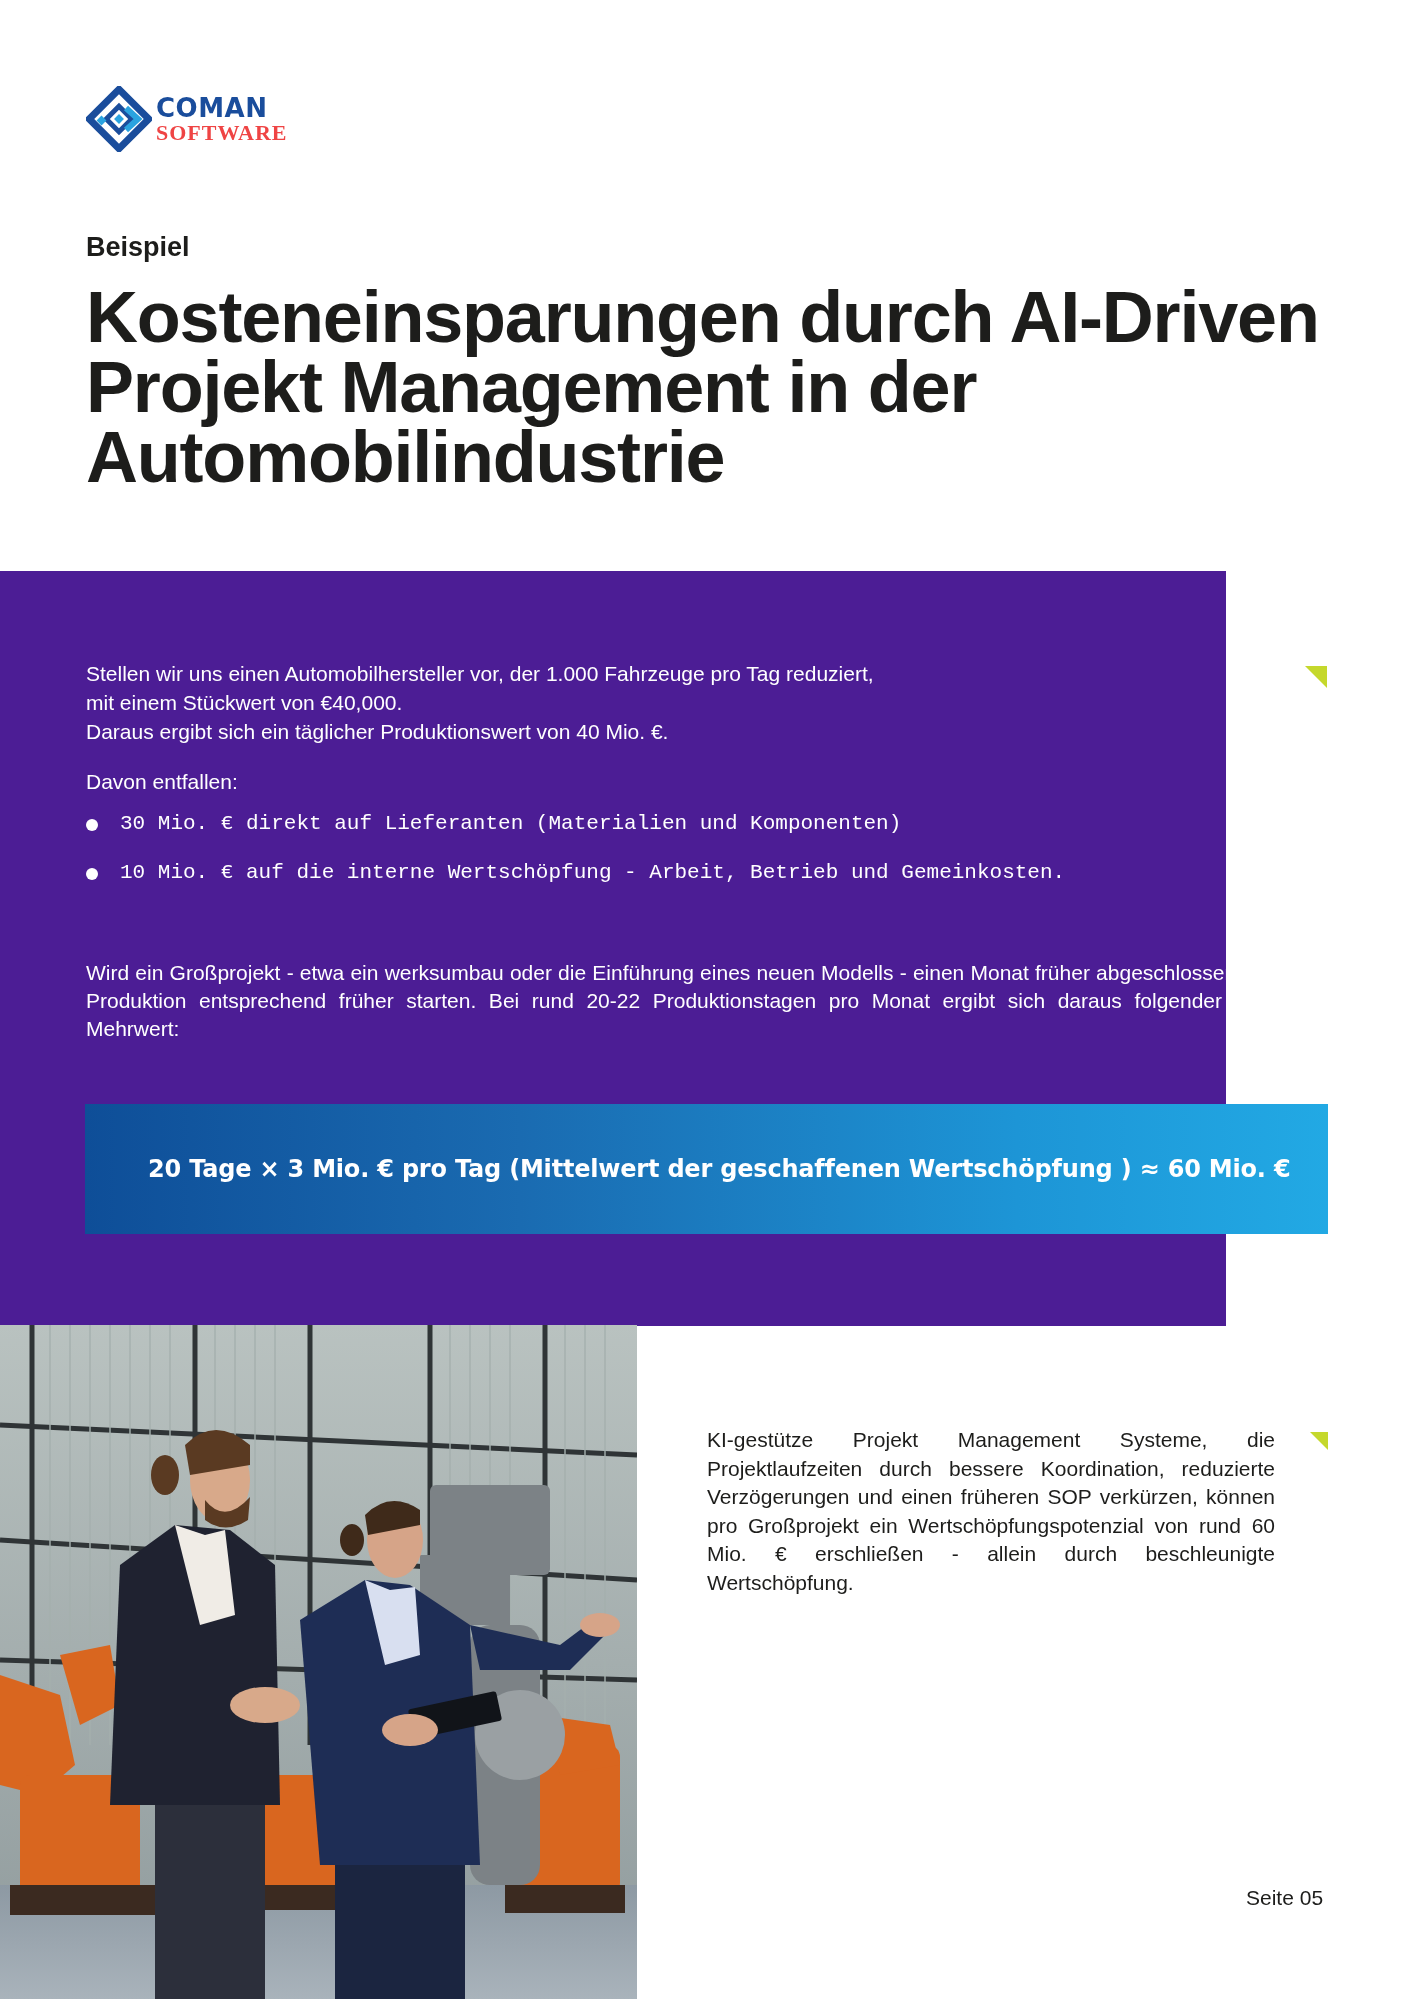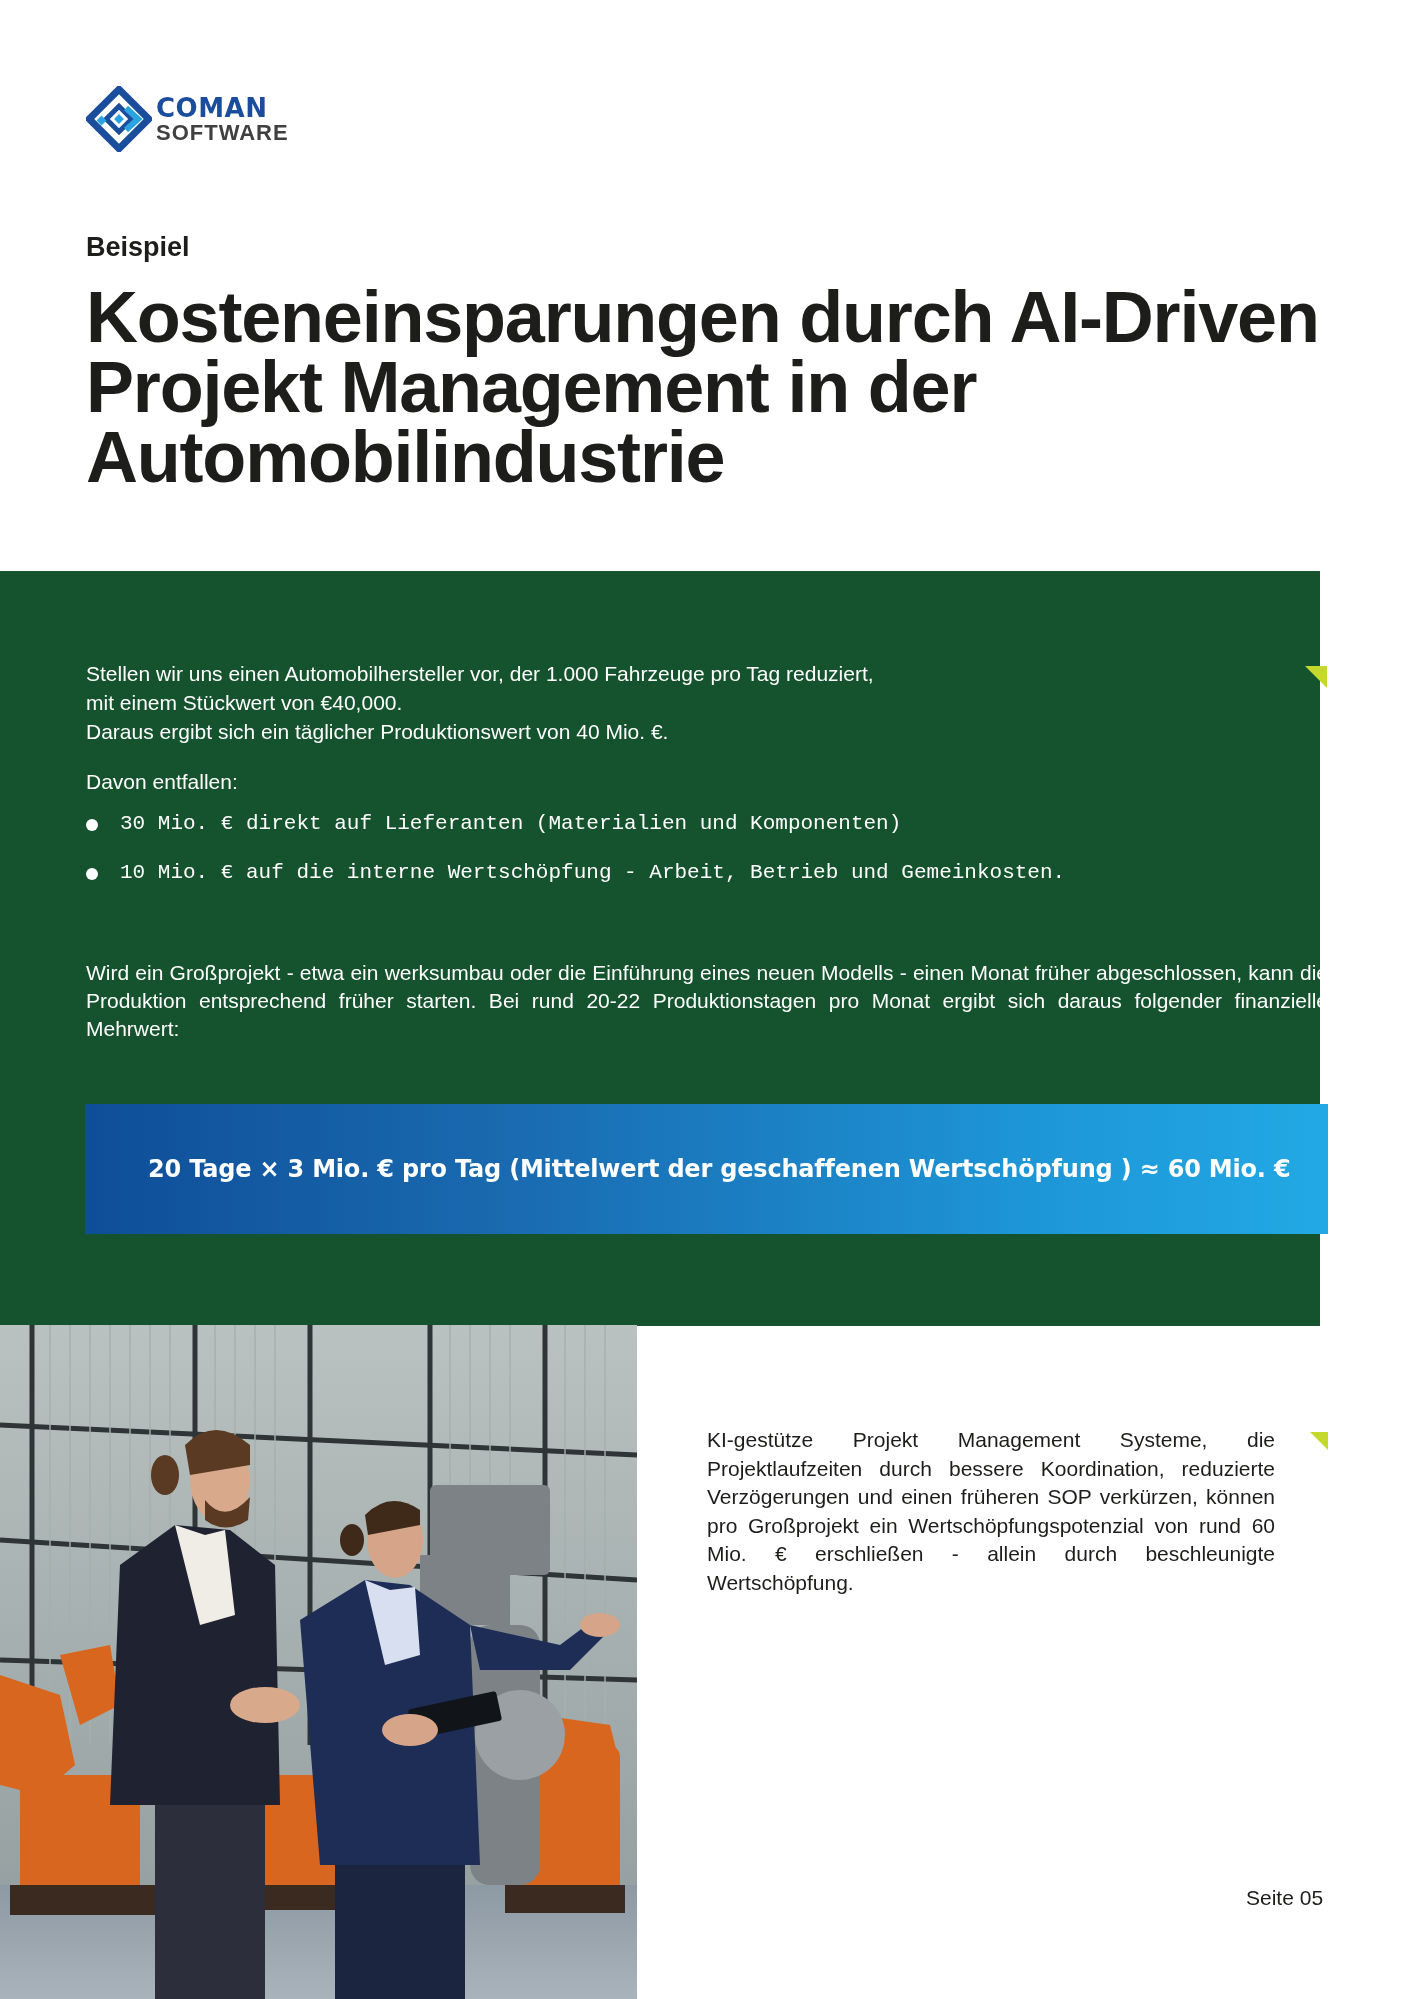--- a/index.html
+++ b/index.html
@@ -4,28 +4,28 @@
 <style>
   * { box-sizing: border-box; margin: 0; padding: 0; }
   html, body { width: 1414px; height: 1999px; background: #ffffff; overflow: hidden; }
   body { position: relative; font-family: "Liberation Sans", sans-serif; color: #1d1d1b; }
 
   
   .logo { position: absolute; left: 86px; top: 86px; width: 260px; height: 66px; display: flex; align-items: center; }
   .logo-mark { width: 66px; height: 66px; position: relative; }
   .logo-text { margin-left: 4px; display: flex; flex-direction: column; line-height: 1; }
   .logo-coman { font-family: "DejaVu Sans", sans-serif; font-weight: bold; font-size: 26px; color: #1a4d9c; letter-spacing: 0.5px; }
-  .logo-software { font-family: Liberation Sans, sans-serif; font-weight: bold; font-size: 22px; color: #404040; letter-spacing: 1px; margin-top: 1px; }
+  .logo-software { font-family: Liberation Serif, serif; font-weight: bold; font-size: 22px; color: #ef4444; letter-spacing: 1px; margin-top: 1px; }
 
   
   .eyebrow { position: absolute; left: 86px; top: 232px; font-weight: bold; font-size: 27px; color: #1d1d1b; text-align: right; }
   .title { position: absolute; left: 86px; top: 282px; width: 1270px; font-weight: bold; font-size: 72px; line-height: 70px; color: #1d1d1b; letter-spacing: -1.2px; }
 
   
-  .band { position: absolute; left: 0; top: 571px; width: 1320px; height: 755px; background: #14532d; color: #ffffff; }
+  .band { position: absolute; left: 0; top: 571px; width: 1226px; height: 755px; background: #4c1d95; color: #ffffff; }
   .band .corner { position: absolute; left: 1305px; top: 93px; }
   .intro { position: absolute; left: 86px; top: 88px; font-size: 21px; line-height: 29px; }
   .davon { position: absolute; left: 86px; top: 196px; font-size: 21px; line-height: 29px; }
   .bullets { position: absolute; left: 86px; top: 238px; list-style: none; }
   .bullets li { position: relative; padding-left: 34px; font-size: 21px; line-height: 29px; height: 49px; font-family: Liberation Mono, monospace; }
   .bullets li .dot { position: absolute; left: 0; top: 10px; width: 12px; height: 12px; border-radius: 50%; background: #ffffff; }
   .para { position: absolute; left: 86px; top: 388px; width: 1242px; font-size: 21px; line-height: 28px; text-align: justify; }
   .formula-box { position: absolute; left: 85px; top: 533px; width: 1243px; height: 130px;
     background: linear-gradient(90deg, #0e4e98 0%, #1a6bb1 35%, #1d95d6 75%, #22a9e4 100%);
     display: flex; align-items: center; padding-left: 63px; }

